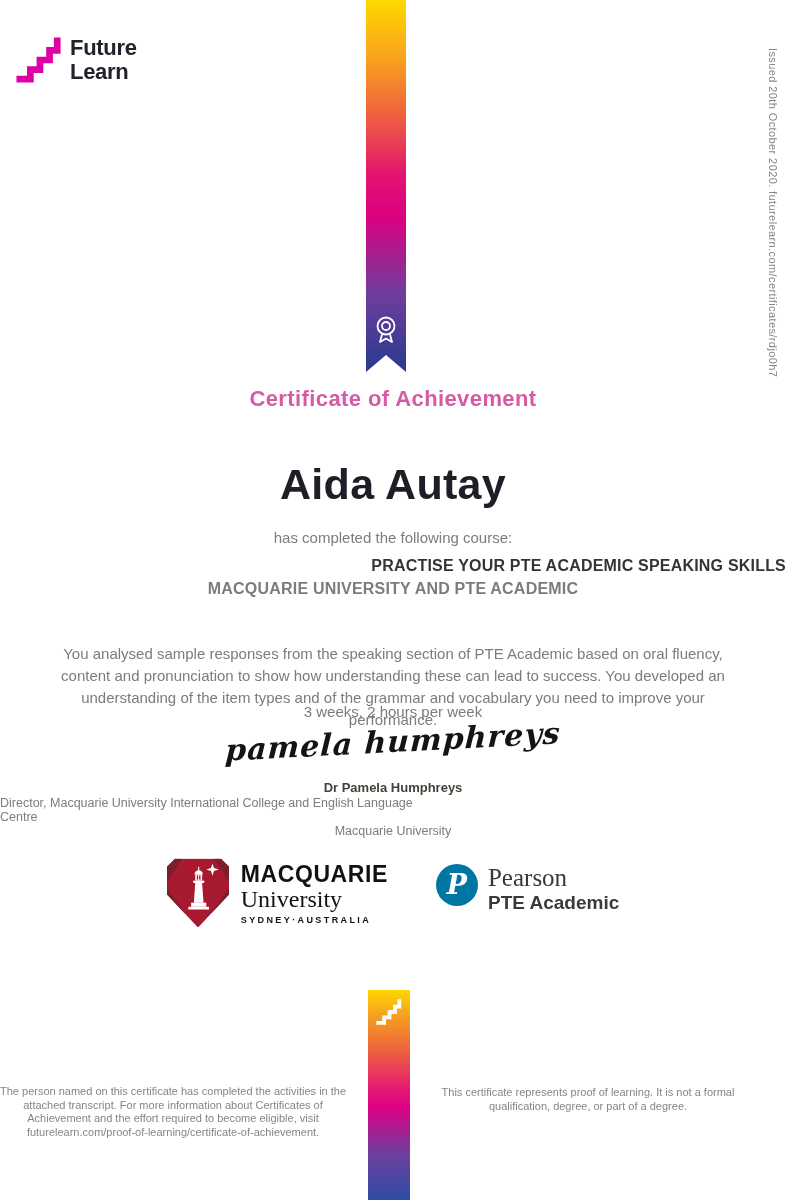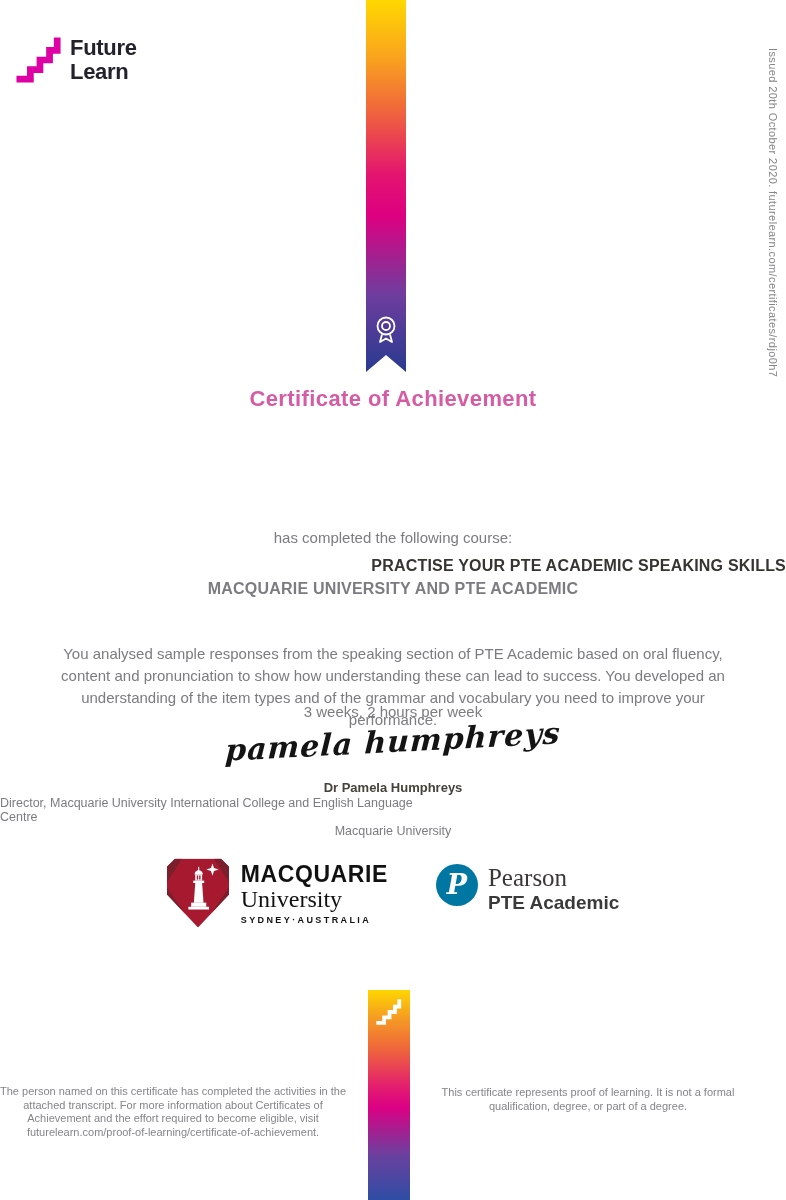--- a/index.html
+++ b/index.html
@@ -110,20 +110,21 @@
 
   <div class="ribbon-top">
     <svg width="26" height="32" viewBox="0 0 26 32">
       <circle cx="13" cy="12" r="8.5" fill="none" stroke="#ffffff" stroke-width="1.8"></circle>
       <circle cx="13" cy="12" r="4" fill="none" stroke="#ffffff" stroke-width="1.8"></circle>
       <path d="M9,20.5 L7,28 L13,24.5 L19,28 L17,20.5" fill="none" stroke="#ffffff" stroke-width="1.8" stroke-linejoin="round"></path>
     </svg>
   </div>
 
   <div class="cert-title">Certificate of Achievement</div>
+  <h1 class="recipient">Aida Autay</h1>
   <div class="completed-line">has completed the following course:</div>
   <div class="course-title">PRACTISE YOUR PTE ACADEMIC SPEAKING SKILLS</div>
   <div class="course-partners">MACQUARIE UNIVERSITY AND PTE ACADEMIC</div>
   <div class="description">You analysed sample responses from the speaking section of PTE Academic based on oral fluency,
 content and pronunciation to show how understanding these can lead to success. You developed an
 understanding of the item types and of the grammar and vocabulary you need to improve your
 performance.</div>
   <div class="duration">3 weeks, 2 hours per week</div>
 
   <div class="signature">pamela humphreys</div>

